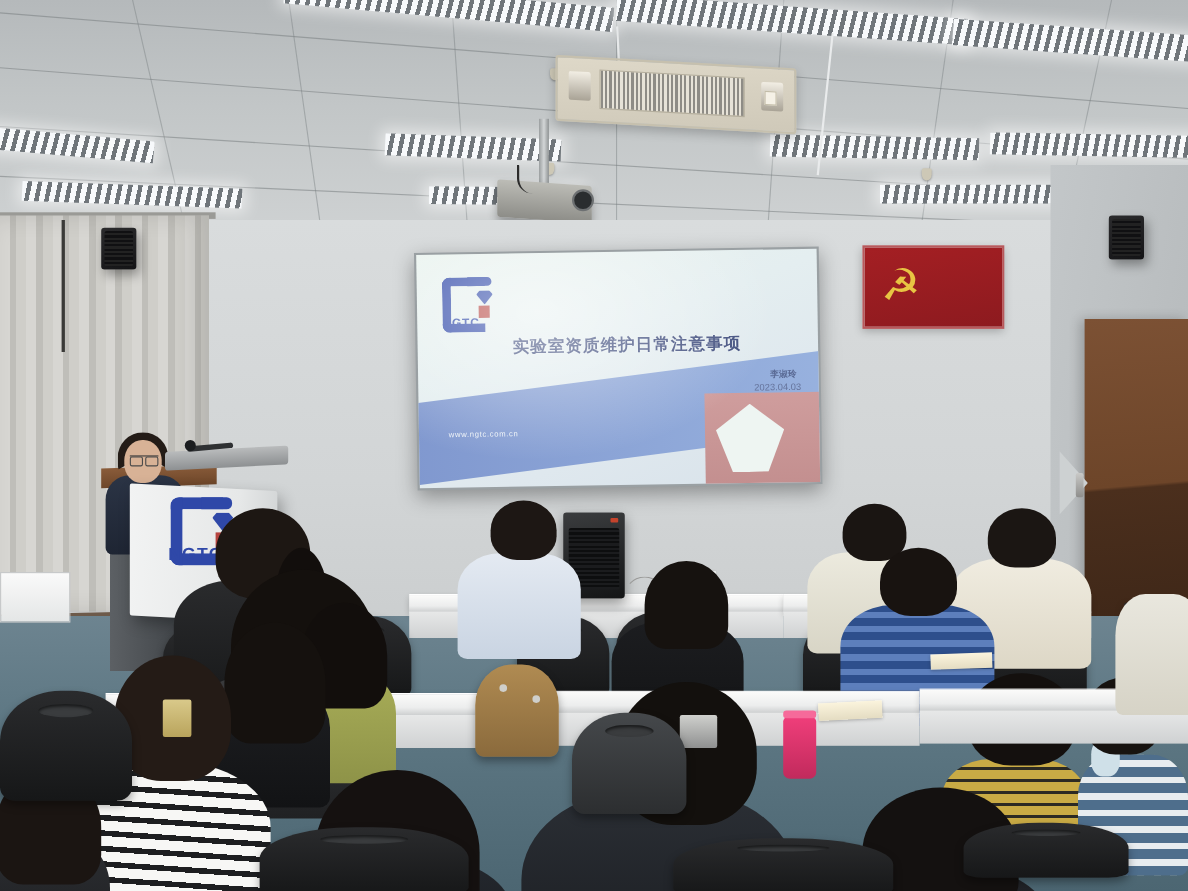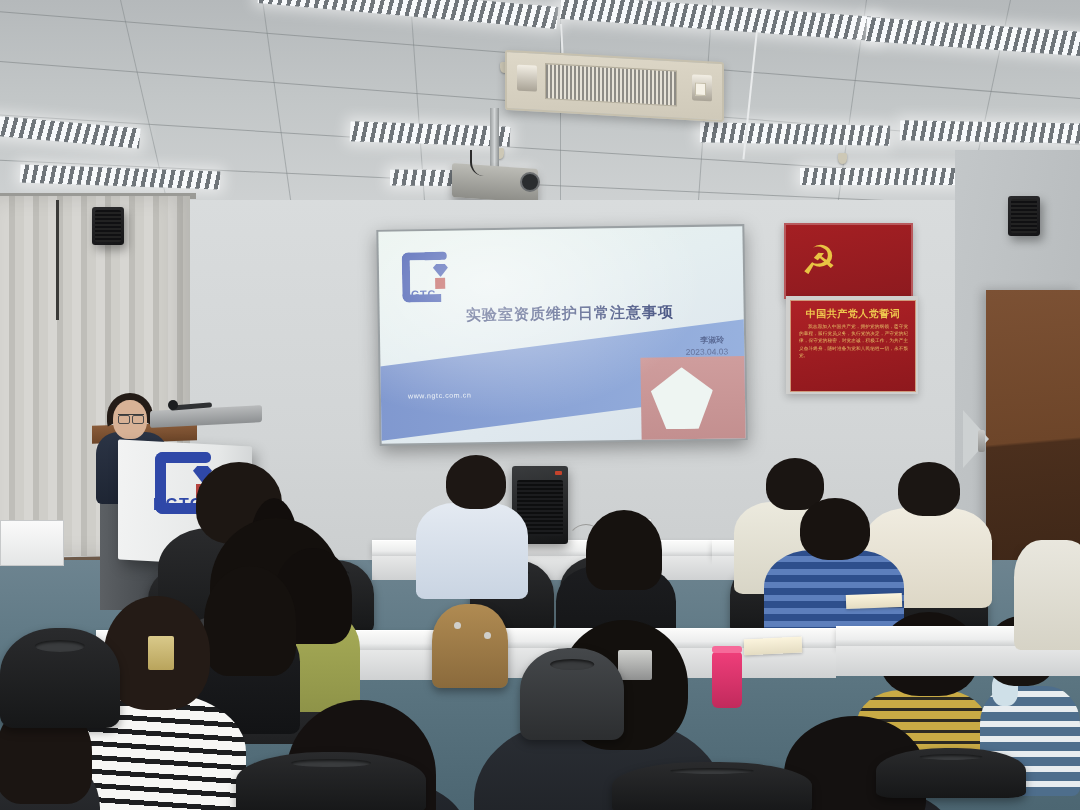--- a/index.html
+++ b/index.html
@@ -266,26 +266,20 @@
       <div id="slide-author">李淑玲</div>
       <div id="slide-date">2023.04.03</div>
       <div id="slide-url">www.ngtc.com.cn</div>
       <div class="glow"></div>
     </div>
   </div>
 
   <div class="abs" id="flag">
     <div id="hammer-sickle">☭</div>
   </div>
-  <div class="abs" id="oath">
-    <div id="oath-inner">
-      <div id="oath-title">中国共产党人党誓词</div>
-      <div id="oath-body">我志愿加入中国共产党，拥护党的纲领，遵守党的章程，履行党员义务，执行党的决定，严守党的纪律，保守党的秘密，对党忠诚，积极工作，为共产主义奋斗终身，随时准备为党和人民牺牲一切，永不叛党。</div>
-    </div>
-  </div>
 
   <div class="abs" id="door"></div>
   <div class="abs" id="door-notch"></div>
   <div class="abs" id="door-handle"></div>
 
   <div class="abs" id="floor"></div>
 
   <div class="abs" id="podium-base"></div>
   <div class="abs" id="podium-desk"></div>
   <div class="abs" id="presenter-body"></div>

